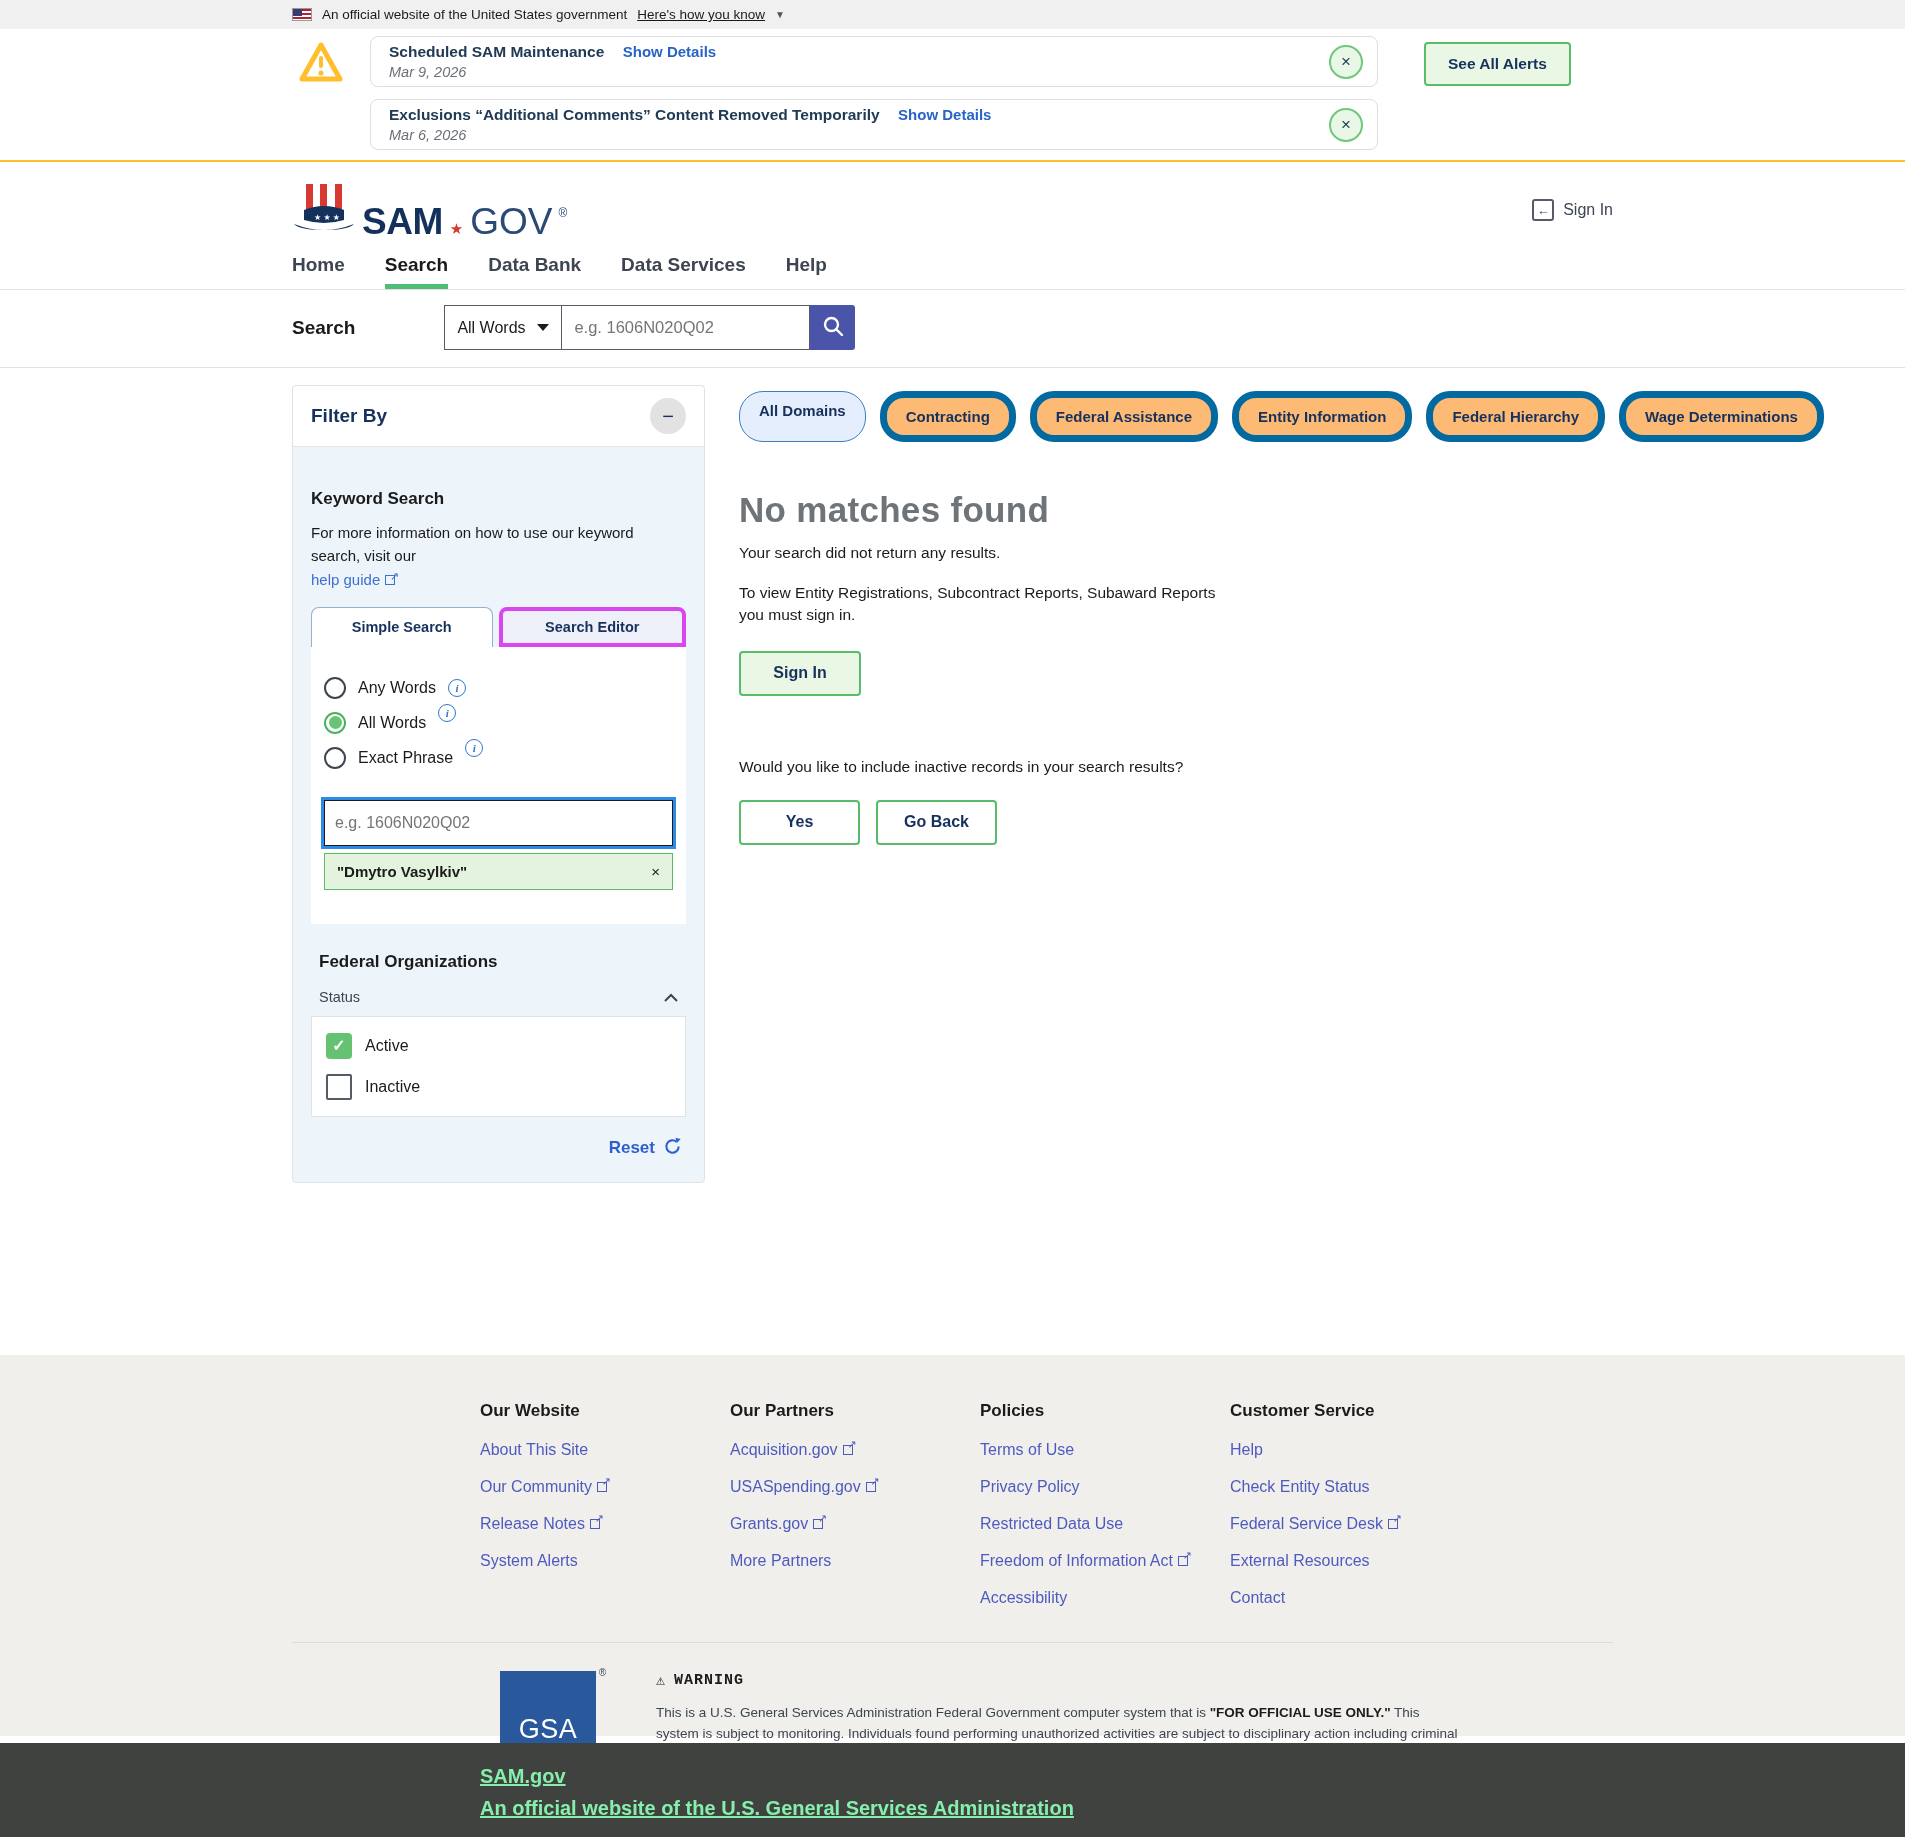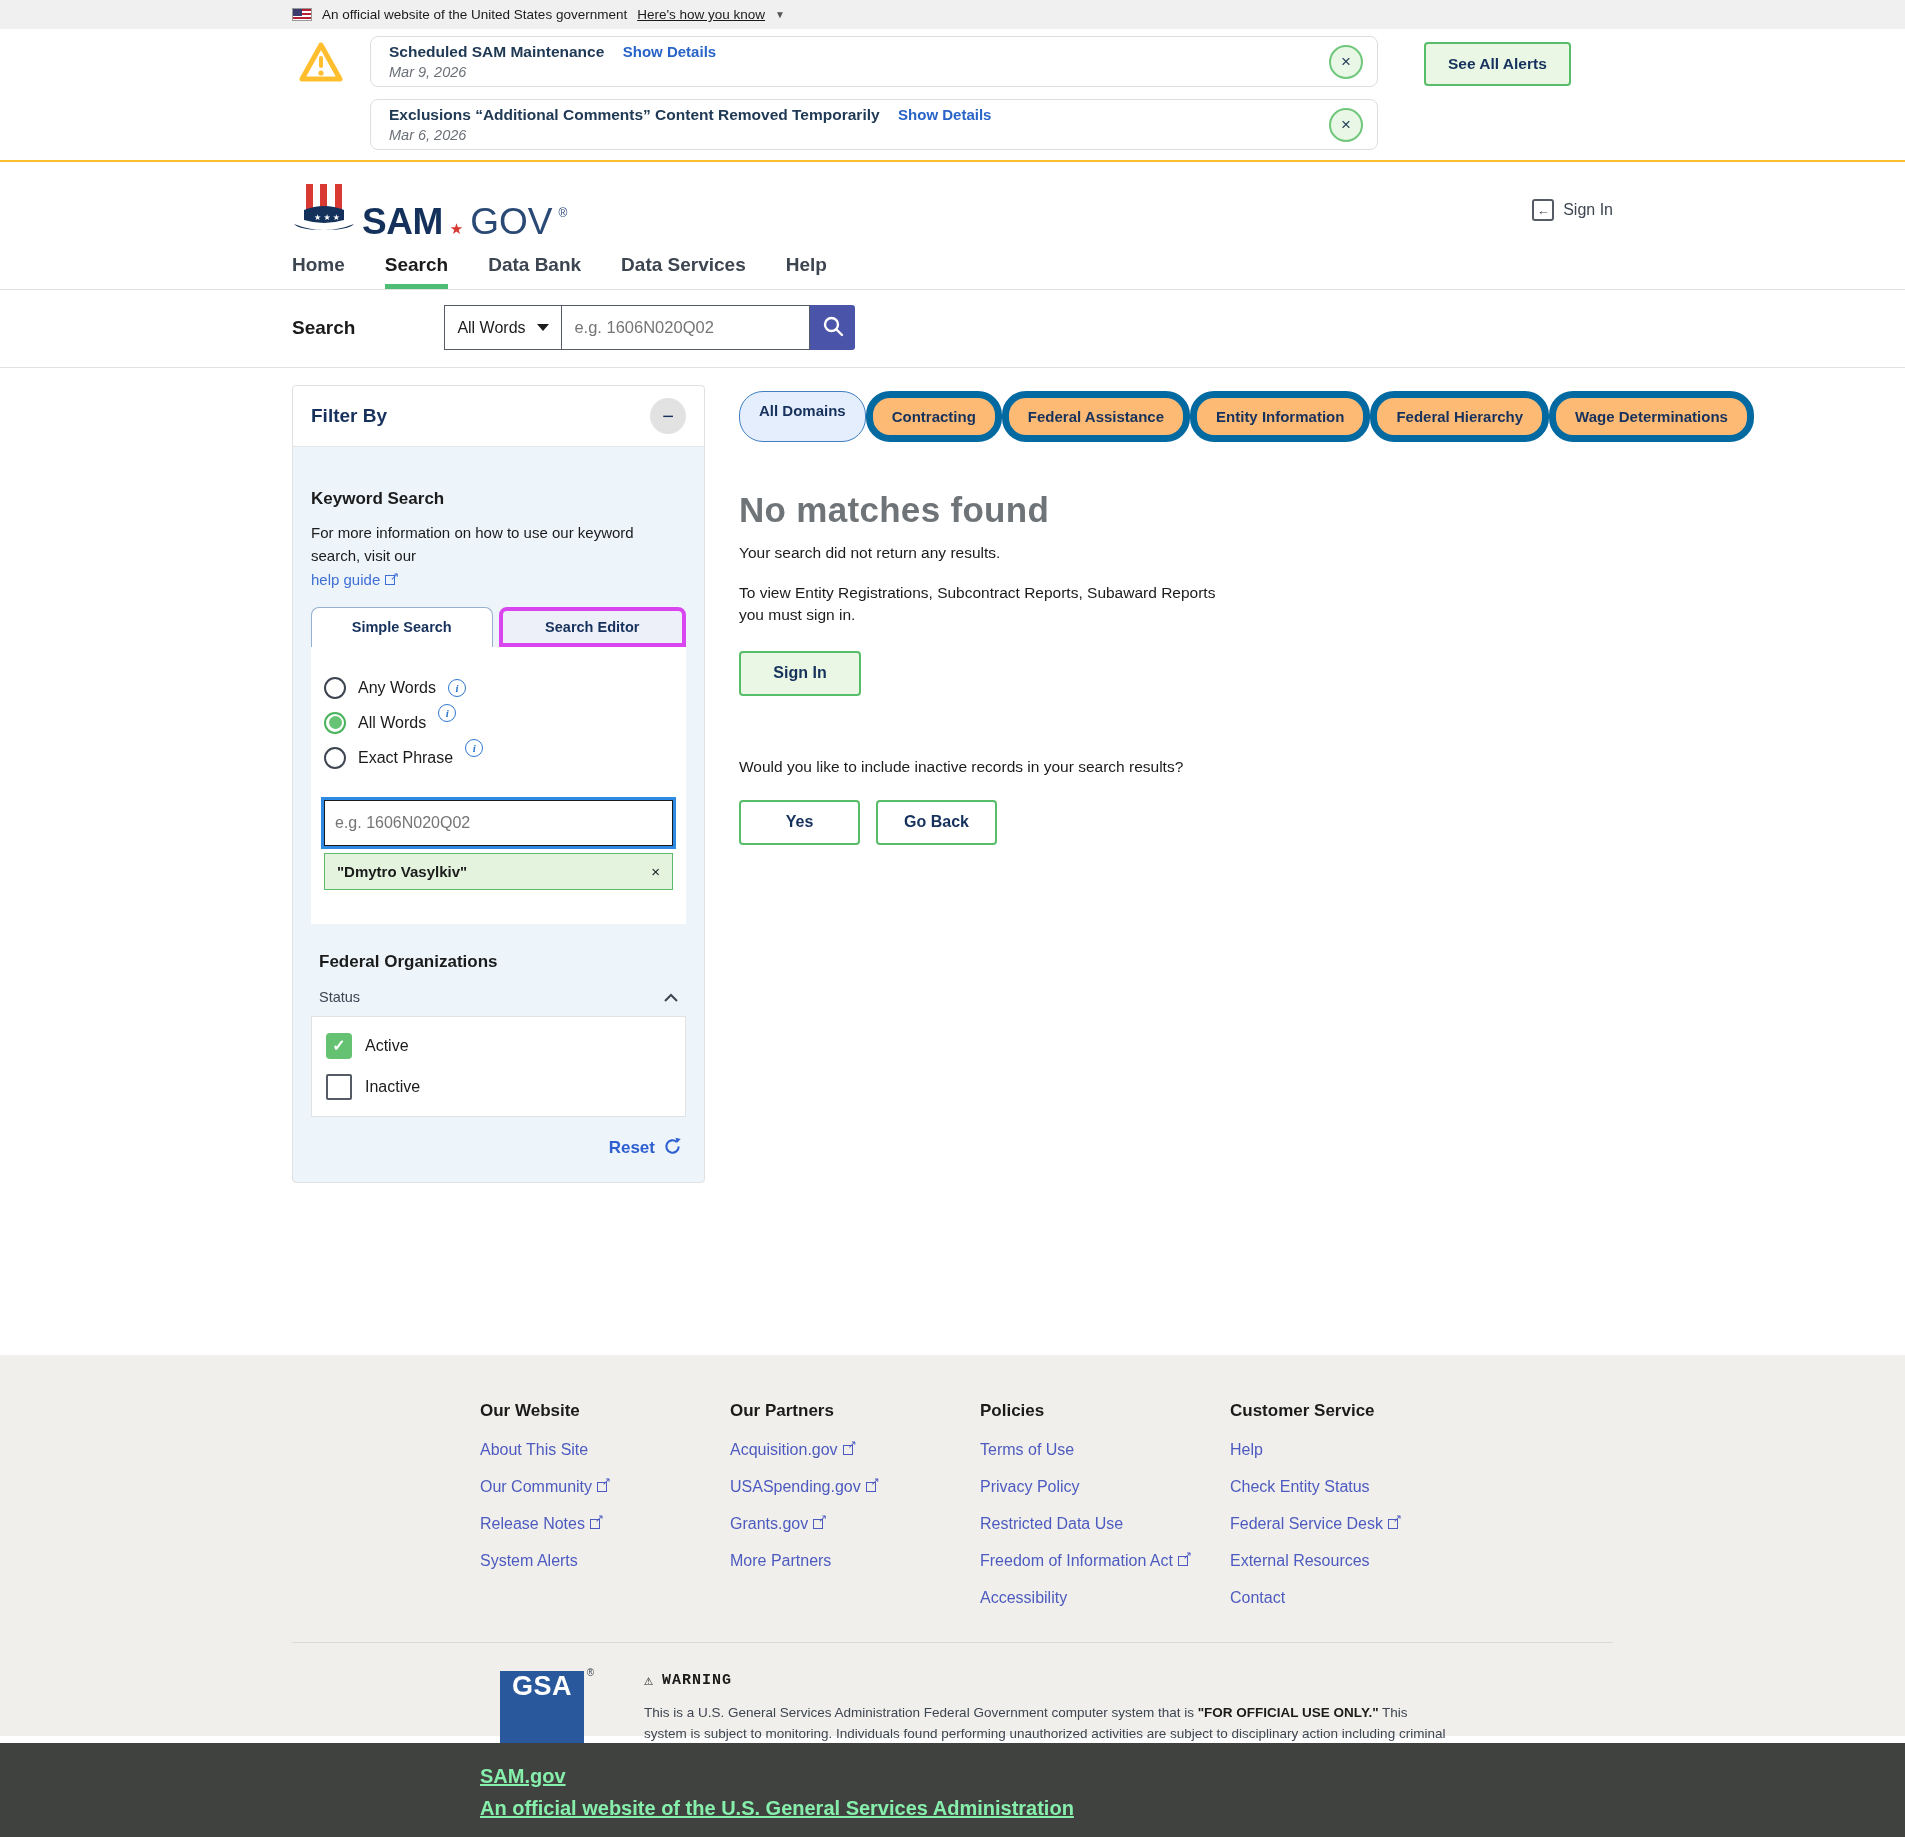--- a/index.html
+++ b/index.html
@@ -121,21 +121,21 @@
   .checkbox { width:26px; height:26px; flex:none; }
   .checkbox.checked { background:#66c273; border-radius:4px; color:#fff; font-size:16px; font-weight:700;
     display:flex; align-items:center; justify-content:center; }
   .checkbox.unchecked { background:#fff; border:2px solid #565c65; border-radius:2px; }
   .check-label { font-size:16px; }
   .reset-row { display:flex; justify-content:flex-end; align-items:center; gap:8px; margin-top:20px; padding-right:4px; }
   .reset-link { color:#2e5fd0; font-weight:700; font-size:17px; cursor:pointer; }
 
   
   .results { flex:1; padding-top:6px; }
-  .pills { display:flex; }
+  .pills { display:flex; gap:14px; }
   .pill { padding:10px 19px; border-radius:24px; font-size:15px; font-weight:700; color:#16315c;
     background:#fdba74; border:7px solid #0369a1; cursor:pointer; white-space:nowrap; }
   .pill.active { background:#e5eefc; border:1px solid #3f7fc1; }
   .nm-heading { margin-top:48px; font-size:35px; font-weight:700; color:#6f7478; letter-spacing:0.3px; }
   .nm-line1 { margin-top:14px; font-size:15.5px; }
   .nm-line2 { margin-top:20px; font-size:15.5px; width:500px; line-height:1.45; }
   .btn-green-solid { margin-top:24px; width:122px; height:45px; background:#e9f7e4; border:2px solid #57bd68;
     border-radius:4px; font-weight:700; font-size:16px; color:#16315c; cursor:pointer; font-family:"Liberation Sans",sans-serif; }
   .nm-question { margin-top:62px; font-size:15.5px; }
   .nm-btn-row { margin-top:24px; display:flex; gap:16px; }
@@ -143,22 +143,22 @@
     font-weight:700; font-size:16px; color:#16315c; cursor:pointer; font-family:"Liberation Sans",sans-serif; }
 
   
   .footer { position:absolute; left:0; right:0; top:1355px; bottom:101px; background:#f0efeb; }
   .footer-cols { display:flex; padding:46px 0 0 188px; }
   .footer-col { width:250px; }
   .footer-col-heading { font-size:17px; font-weight:700; margin-bottom:20px; }
   .footer-link { display:block; font-size:16px; color:#4d5bc0; margin-bottom:19px; cursor:pointer; }
   .gsa-row { border-top:1px solid #dcdcd6; margin-top:16px; padding:28px 0 0 208px; display:flex; gap:60px; }
   .gsa-logo-wrap { position:relative; flex:none; }
-  .gsa-logo { width:84px; height:74px; background:#29599c; color:#fff; display:flex; align-items:flex-start;
-    justify-content:center; font-size:27px; font-weight:700; letter-spacing:0.5px; }
+  .gsa-logo { width:96px; height:74px; background:#29599c; color:#fff; display:flex; align-items:flex-end;
+    justify-content:center; font-size:27px; font-weight:400; letter-spacing:0.5px; }
   .gsa-reg { position:absolute; top:-4px; right:-10px; font-size:10px; color:#3d4551; }
   .warning-block { width:810px; }
   .warning-title { font-family:"Liberation Mono",monospace; font-weight:700; font-size:15px; letter-spacing:1px;
     display:flex; align-items:center; gap:8px; color:#1b1b1b; }
   .warning-tri-glyph { font-size:15px; }
   .warning-p { font-size:13.5px; color:#3d4551; line-height:1.55; margin-top:13px; }
   .warning-p b { color:#1b1b1b; }
 
   
   .dark-footer { position:absolute; left:0; right:0; bottom:0; height:94px; background:#3f423e; color:#86efac;text-decoration:underline; }

